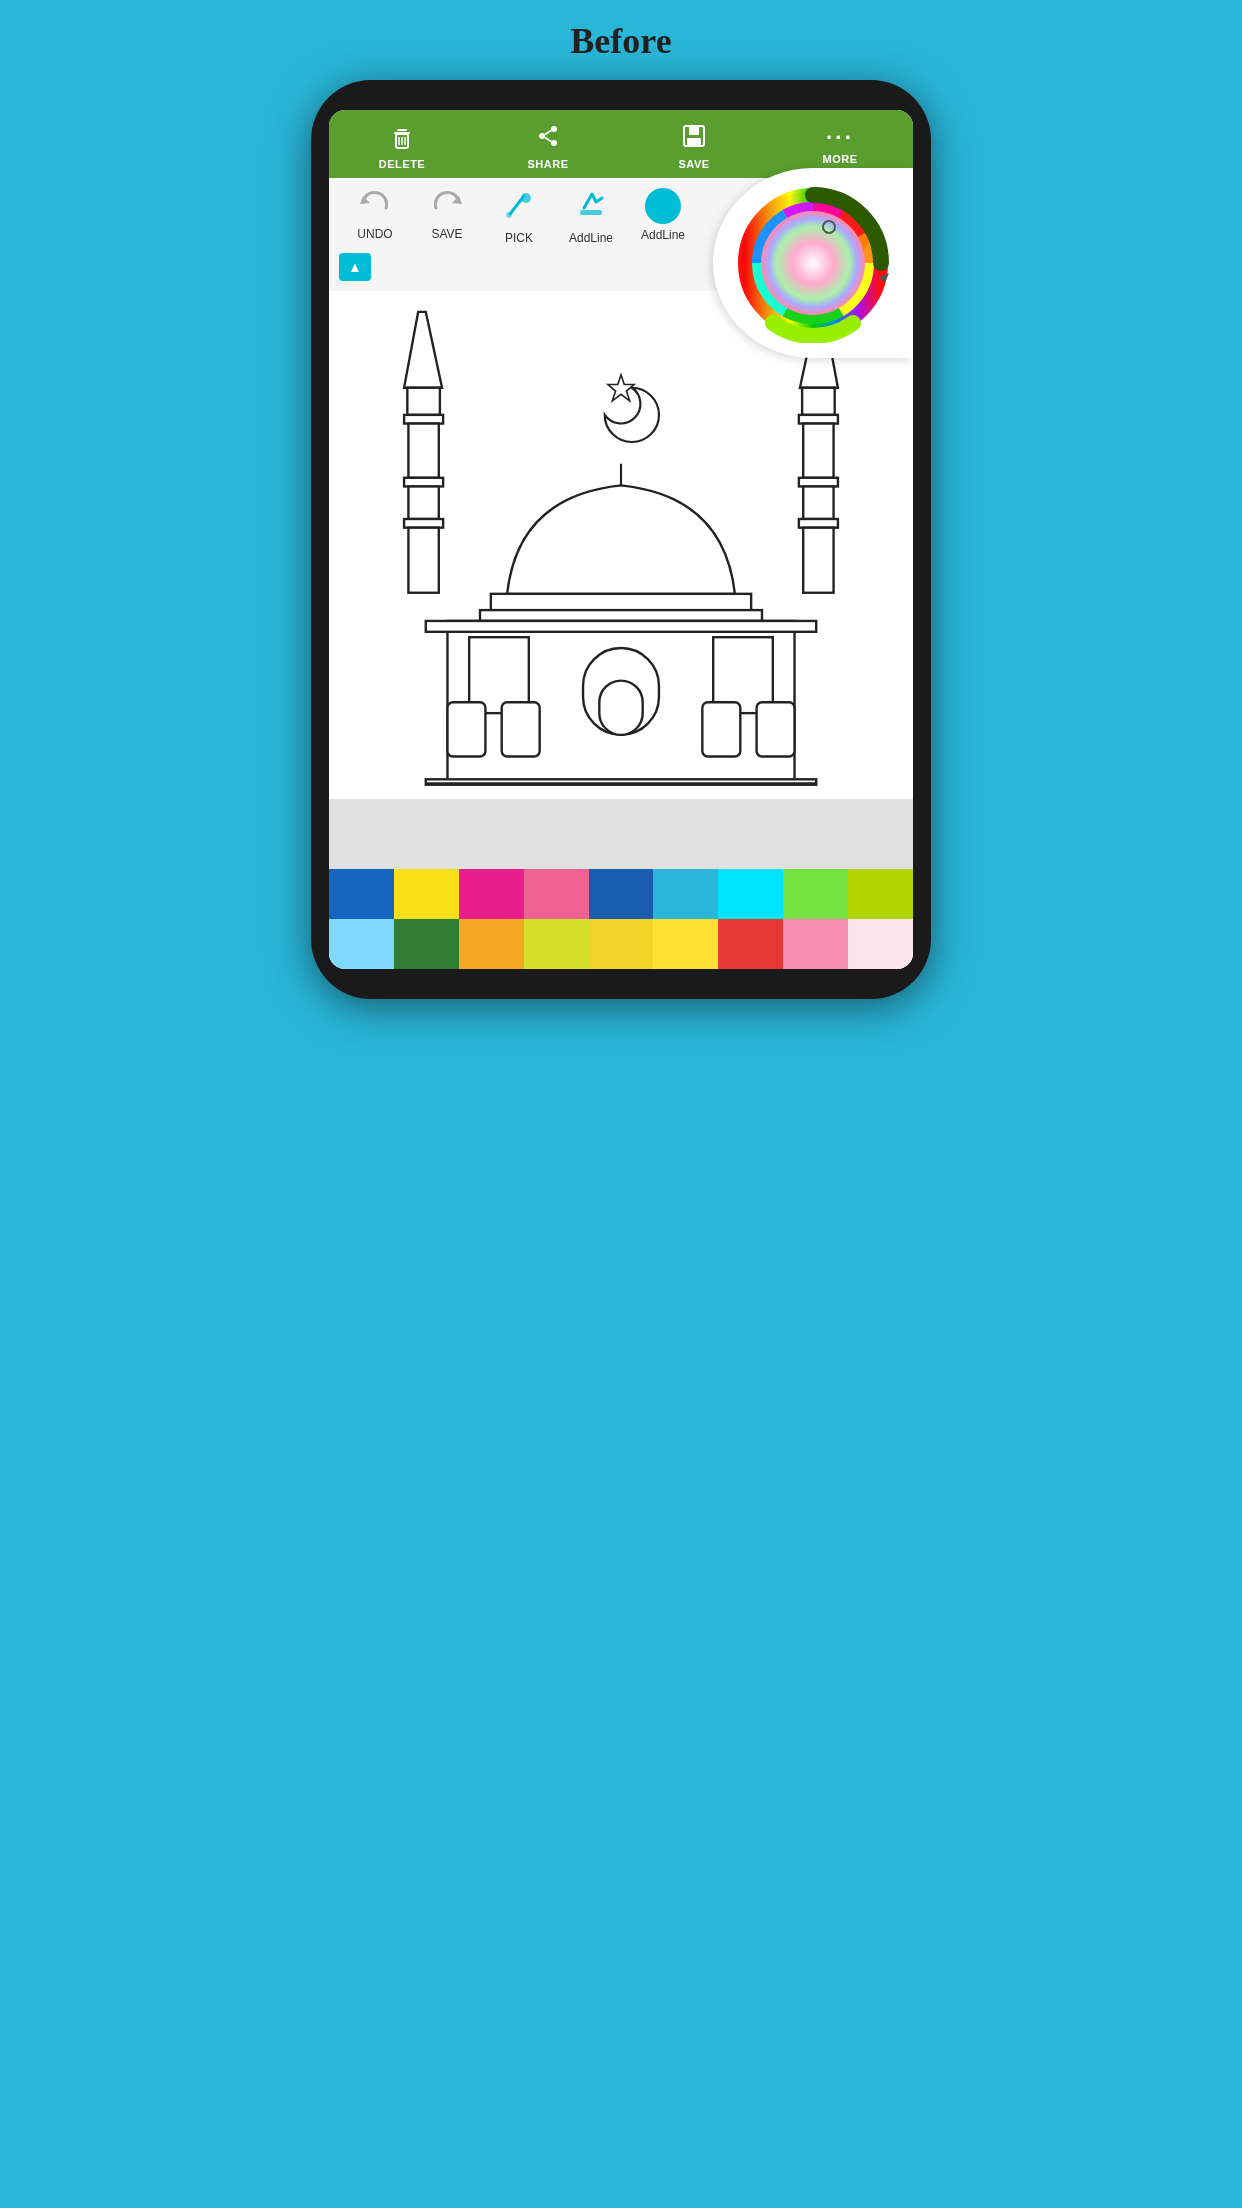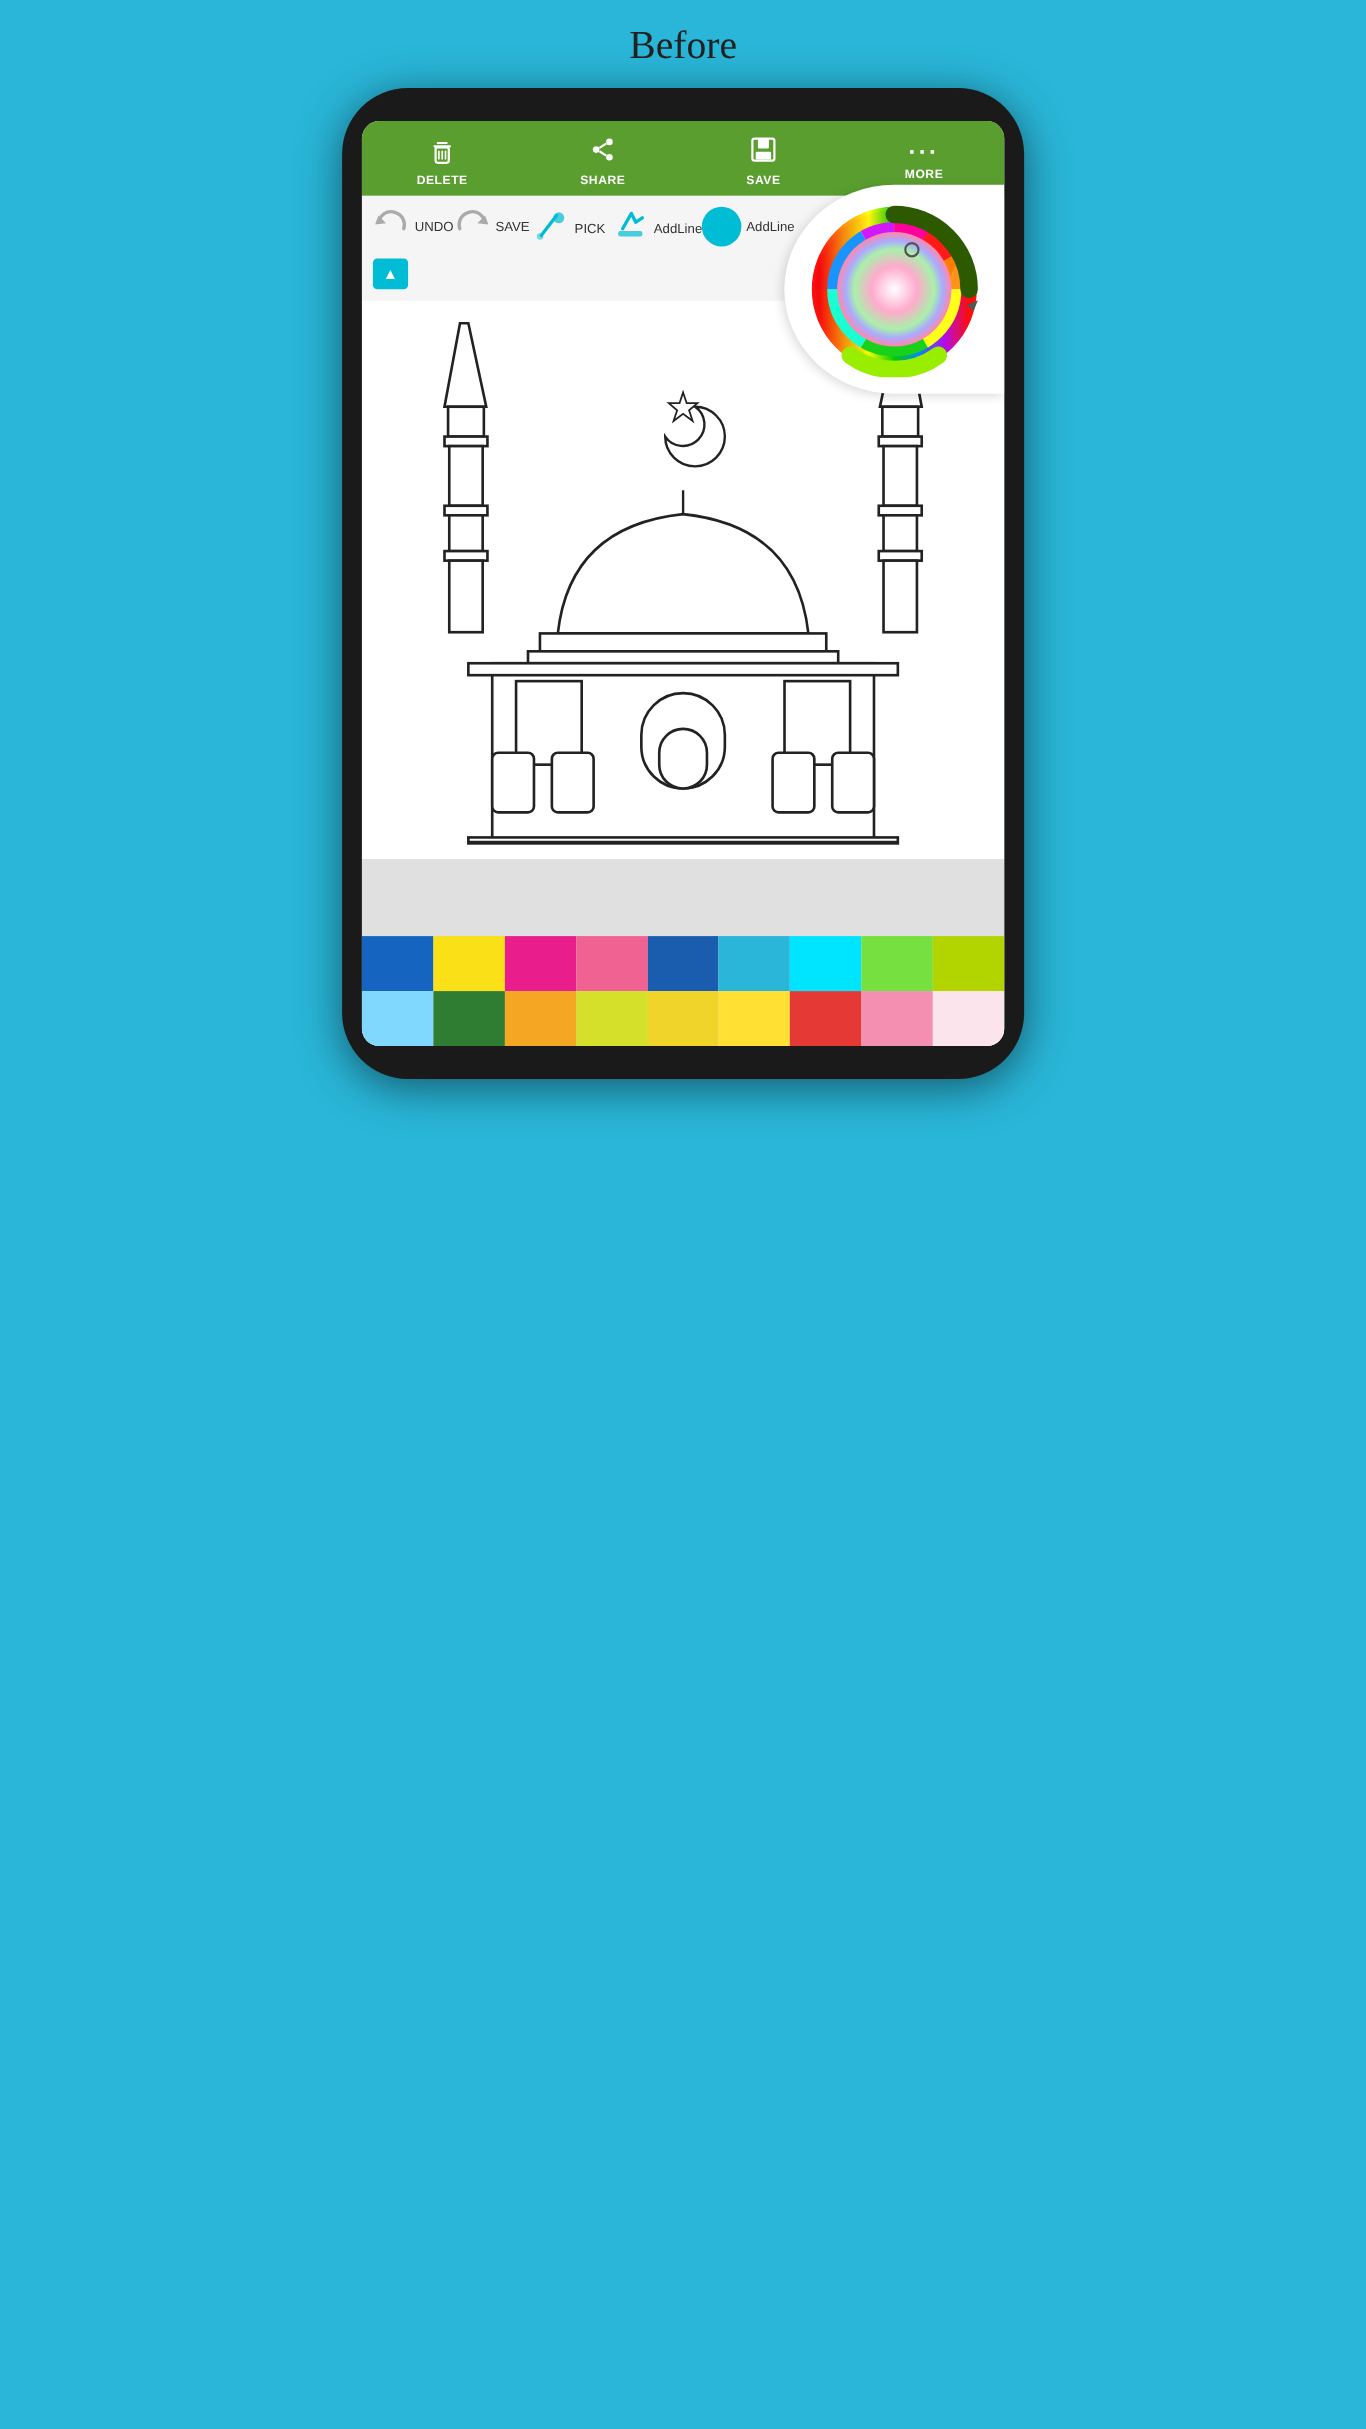--- a/index.html
+++ b/index.html
@@ -10,21 +10,21 @@
       align-items: center;
       min-height: 100vh;
       font-family: Arial, sans-serif;
       padding: 20px 0;
     }
     .before-label {
       font-size: 36px;
       font-family: 'Georgia', serif;
       color: #222;
       margin-bottom: 18px;
-      font-weight: normal;
+      font-weight: bold;
     }
     .phone-outer {
       width: 620px;
       background: #1a1a1a;
       border-radius: 60px;
       padding: 30px 18px 30px 18px;
       box-shadow: 0 8px 40px rgba(0,0,0,0.5);
     }
     .phone-screen {
       background: #eee;
@@ -65,21 +65,21 @@
     }
     .tools-row {
       display: flex;
       flex-direction: row;
       align-items: flex-start;
       padding: 10px 10px 0 10px;
       gap: 0;
     }
     .tool-item {
       display: flex;
-      flex-direction: row;
+      flex-direction: column;
       align-items: center;
       font-size: 12px;
       color: #333;
       min-width: 72px;
       gap: 4px;
       cursor: pointer;
     }
     .tool-item .icon-wrap {
       font-size: 28px;
       line-height: 1;

